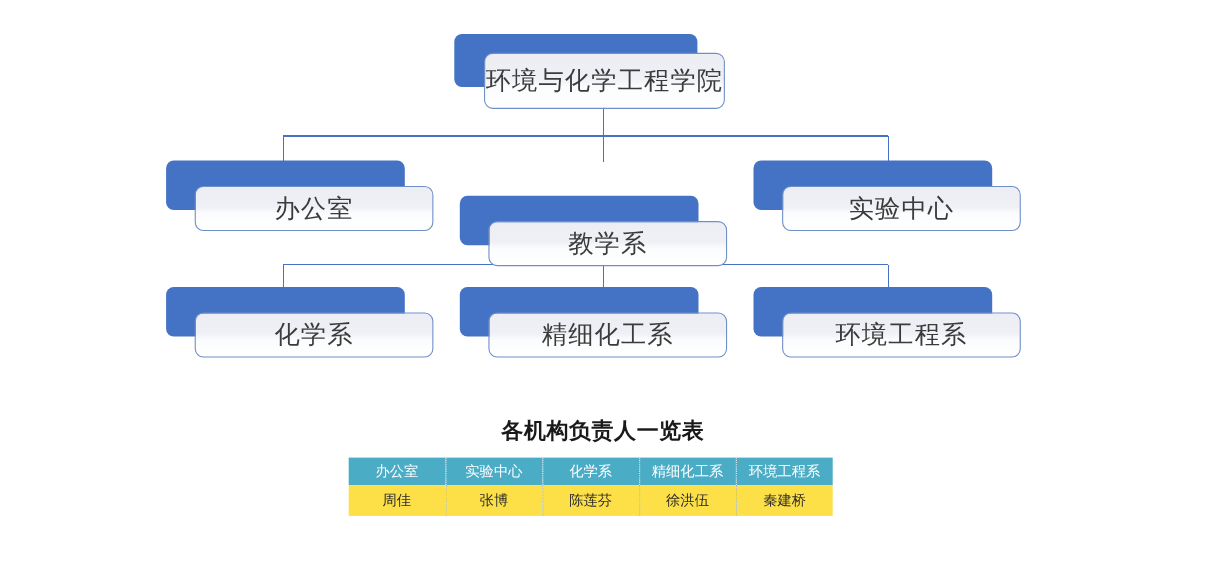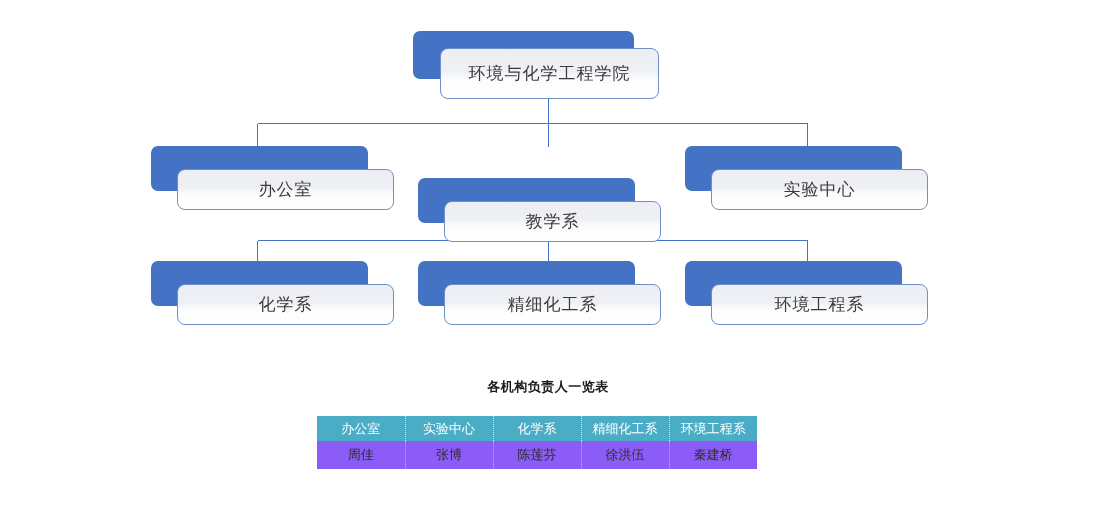--- a/index.html
+++ b/index.html
@@ -49,37 +49,37 @@
     position: absolute;
     border: 1px solid #6f8fc9;
     border-radius: 8px;
     background: linear-gradient(to bottom, #eceef4 0%, #eef0f5 45%, #fbfcfd 62%, #ffffff 100%);
     box-sizing: border-box;
     display: flex;
     align-items: center;
     justify-content: center;
   }
   .node-label {
-    font-size: 17px;
+    font-size: 23px;
     line-height: 1;
     color: #3b3b3b;
     letter-spacing: 1px;
     white-space: nowrap;
   }
 
   
   #table-section {
     position: absolute;
     left: 0;
     top: 378px;
     width: 1096px;
   }
   #table-title {
     text-align: center;
-    font-size: 13px;
+    font-size: 20px;
     font-weight: bold;
     color: #1a1a1a;
     letter-spacing: 0.5px;
     font-family: "DejaVu Sans", "Liberation Sans", sans-serif;
   }
   #leaders-table {
     position: absolute;
     left: 317px;
     top: 38px;
     width: 440px;
@@ -97,21 +97,21 @@
   #leaders-table thead th {
     background: #4bacc6;
     color: #ffffff;
     height: 25px;
     border-right: 1px dotted #d8e8ee;
   }
   #leaders-table thead th:last-child {
     border-right: none;
   }
   #leaders-table tbody td {
-    background: #8b5cf6;
+    background: #fde047;
     color: #2c2c2c;
     height: 28px;
     border-right: 1px dotted #a9bcc6;
   }
   #leaders-table tbody td:last-child {
     border-right: none;
   }
 </style>
 </head>
 <body>

